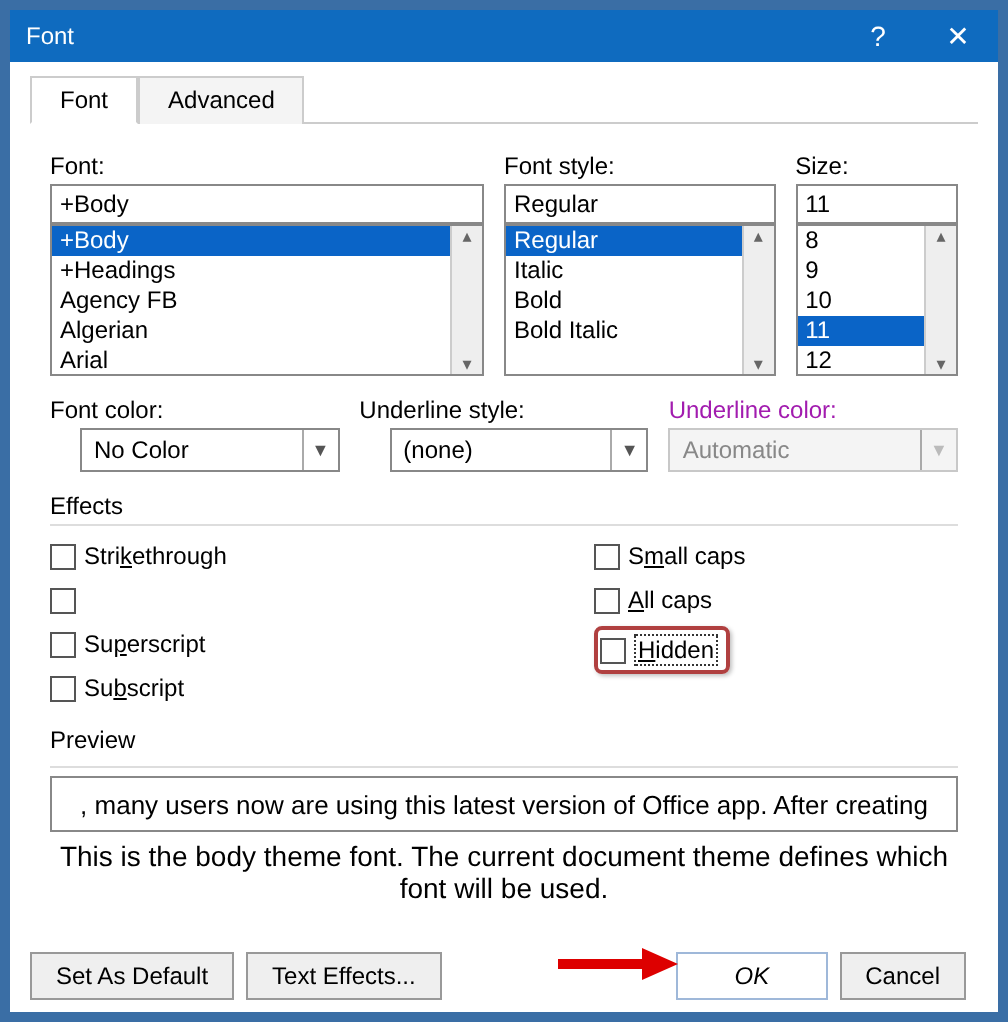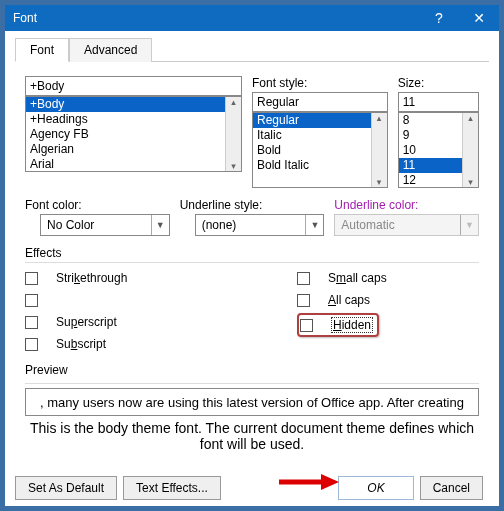--- a/index.html
+++ b/index.html
@@ -99,21 +99,21 @@
   .dd.disabled{ color:#888; background:#f4f4f4; border-color:#c8c8c8;}
   .dd.disabled .arrow{color:#bbb;}
   .section-label { margin: 10px 10px 2px 10px; }
   .effects-box {
     border-top:1px solid #ddd;
     margin: 0 10px;
     padding-top:6px;
     display:flex;
   }
   .eff-col { flex:1; display:flex; flex-direction:column; gap:4px;}
-  .chk { display:flex; align-items:center; gap:18px; font-size:12px; height:18px;}
+  .chk { display:flex; align-items:center; gap:4px; font-size:12px; height:18px;}
   .chk .box{width:13px; height:13px; border:1px solid #555; background:#fff; flex:0 0 auto;}
   .chk .u { text-decoration: underline; }
   .preview-box{
     margin: 4px 10px 0 10px;
     border:1px solid #888;
     height:28px;
     display:flex; align-items:center; justify-content:center;
     font-size:13px;
     padding:0 4px;
     overflow:hidden;
@@ -158,20 +158,21 @@
 
 <div class="dialog-body">
 
   <div class="tabs">
     <div class="tab active">Font</div>
     <div class="tab">Advanced</div>
   </div>
 
   <div class="section-row">
     <div class="col-font">
+      <div class="label">Font:</div>
       <input class="textinput" value="+Body" style="">
       <div class="listbox">
         <div class="listitem sel">+Body</div>
         <div class="listitem">+Headings</div>
         <div class="listitem">Agency FB</div>
         <div class="listitem">Algerian</div>
         <div class="listitem">Arial</div>
         <div class="scroll"></div>
       </div>
     </div>

